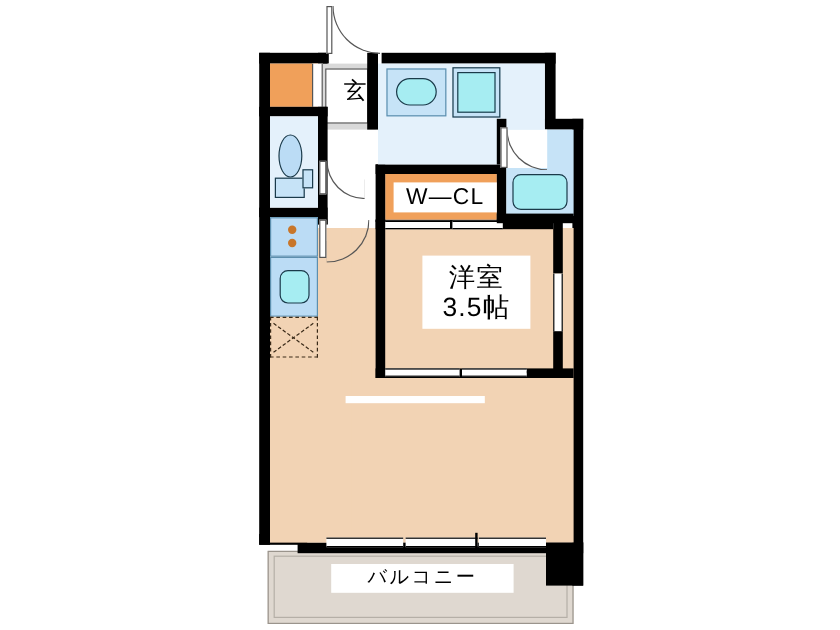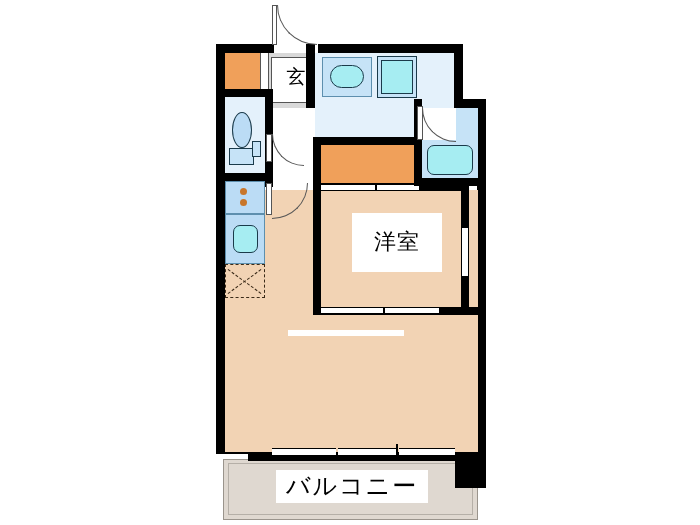--- a/index.html
+++ b/index.html
@@ -40,21 +40,21 @@
     background: #ffffff;
     color: #000000;
     text-align: center;
     line-height: 1.12;
     font-weight: 500;
     white-space: nowrap;
   }
   .label-ldk   { font-size: 25px; letter-spacing: 1px; }
   .label-room  { font-size: 22px; letter-spacing: 1px; }
   .label-wcl   { font-size: 19px; letter-spacing: 1px; background: #ffffff; }
-  .label-balc  { font-size: 24px; letter-spacing: 2px; }
+  .label-balc  { font-size: 16px; letter-spacing: 2px; }
   .label-genkan{ font-size: 19px; background: transparent; }
 
   
   .swing {
     position: absolute;
     border: 1.3px solid #555555;
     background: #ffffff;
     box-sizing: border-box;
   }
   .swing-bl { border-radius: 0 0 0 100%; }
@@ -225,22 +225,24 @@
   <div class="doorleaf" style="left:417px; top:106px; width:6px; height:34px;"></div>
 
   <div class="abs slider" style="left:272px; top:448px; width:64px; height:8px;"></div>
   <div class="abs slider" style="left:338px; top:448px; width:60px; height:8px;"></div>
   <div class="abs slider" style="left:399px; top:448px; width:56px; height:8px;"></div>
   <div class="abs" style="left:396px; top:444px; width:2px; height:16px; background:#000;"></div>
 
   <div class="label label-ldk" style="left:288px; top:330px; width:104px; padding:3px 6px;">
   </div>
 
-  <div class="label label-room" style="left:352px; top:213px; width:80px; padding:17px 5px;">
+  <div class="label label-room" style="left:352px; top:213px; width:80px; padding:6px 5px;">
     <div>洋室</div>
+    <div>3.5帖</div>
   </div>
 
+  <div class="label label-wcl" style="left:328px; top:152px; width:78px; padding:2px 4px;">W—CL</div>
 
   <div class="label label-balc" style="left:276px; top:470px; width:140px; padding:3px 6px;">バルコニー</div>
 
   <div class="label label-genkan" style="left:283px; top:66px; width:26px;">玄</div>
 
 </div>
 
 </body></html>

